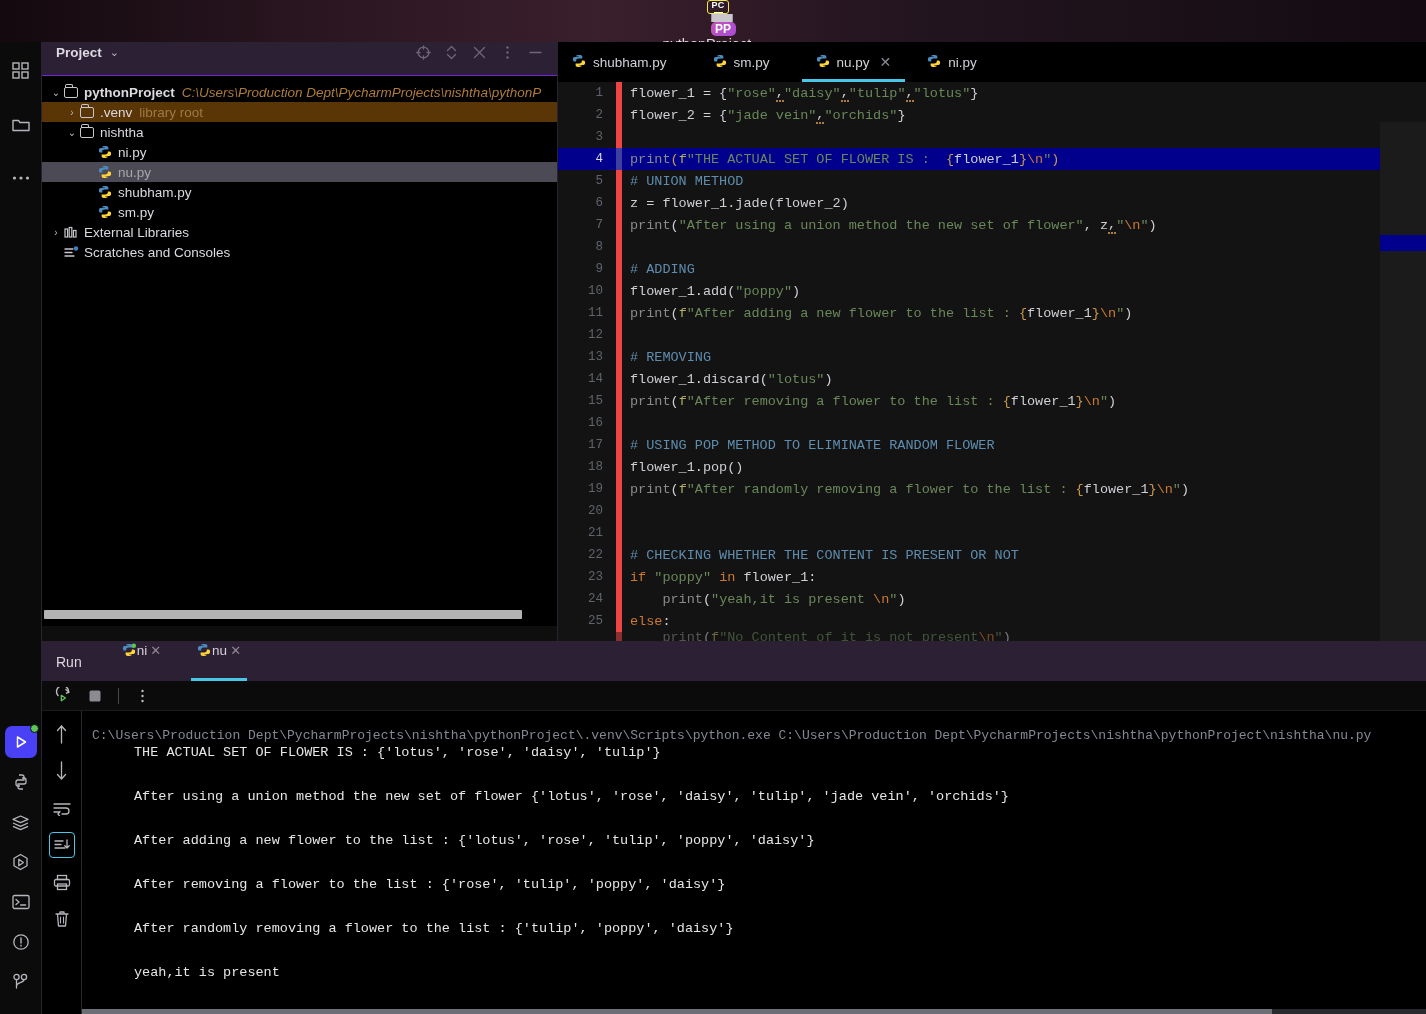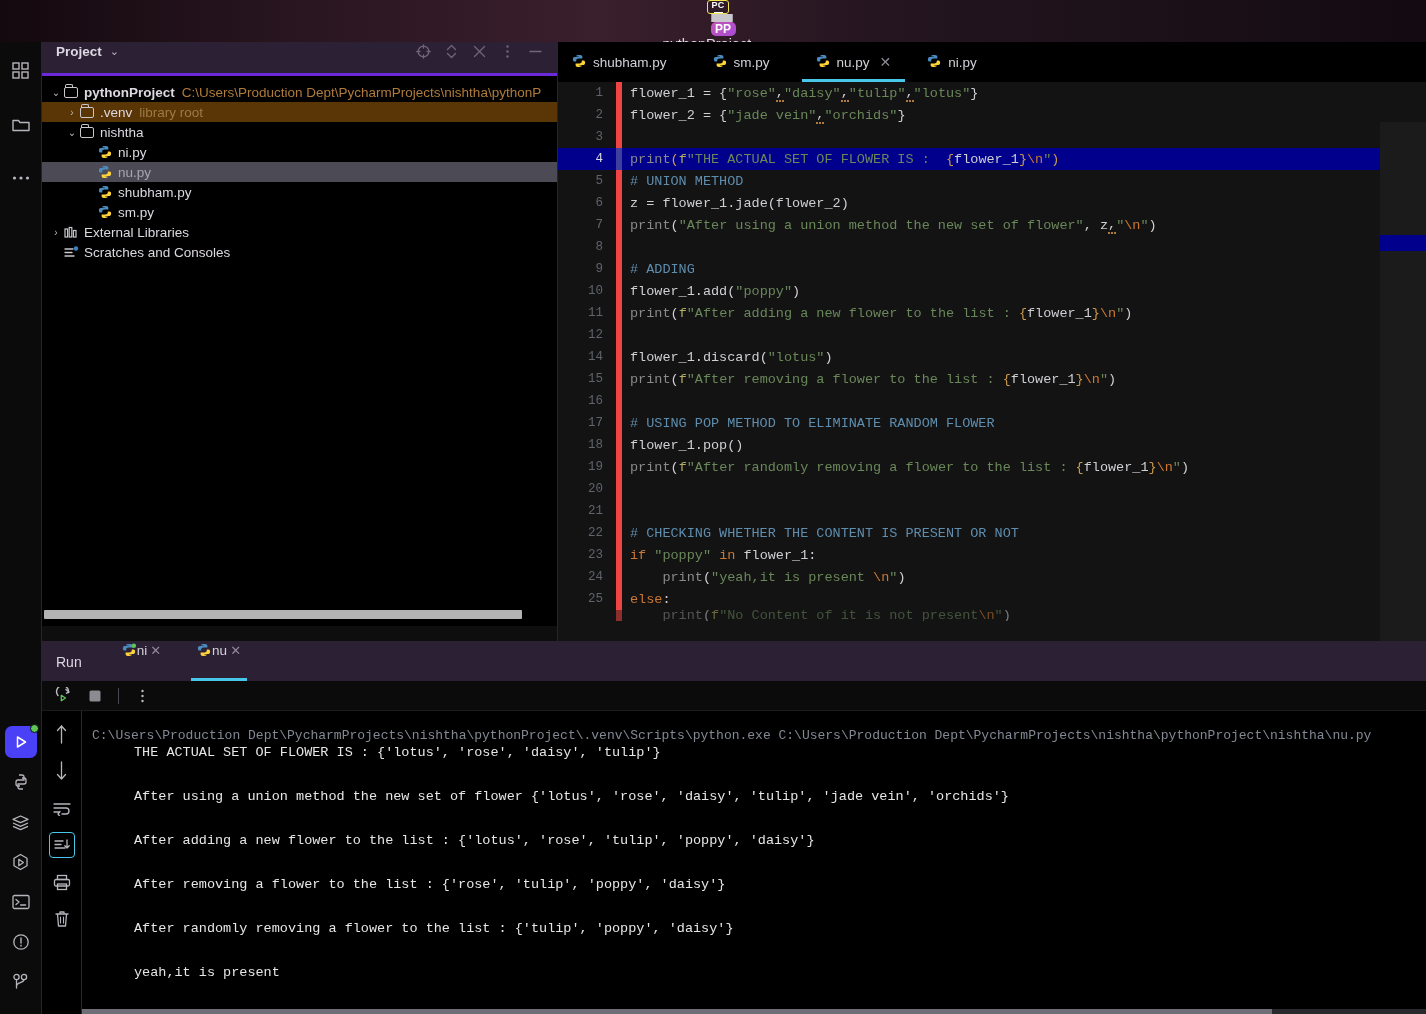--- a/index.html
+++ b/index.html
@@ -57,33 +57,33 @@
     background:#5ec659; border:1.5px solid #0b0b0c;
   }
 
   
   .project-panel {
     position: absolute; left: 42px; top: 42px; width: 516px; height: 601px;
     background: #0e0e0f; border-right: 1px solid #2a2133;
   }
   .pp-header {
     height: 34px; background: #2c2035; display:flex; align-items:center; padding: 0 8px 13px 14px;
-    border-bottom: 3px solid #6d28d9;
+    border-bottom: 1px solid #6d28d9;
   }
   .pp-title { color: #ddd9e2; font-size: 13.5px; font-weight: bold; }
   .pp-icons { margin-left:auto; display:flex; align-items:center; gap: 12px; padding-right: 6px; }
   .pp-ic { color: #6f6579; display:flex; align-items:center; justify-content:center; width:16px;height:16px;}
   .pp-tree { padding-top: 6px; background: #000; height: 550px; position: relative; font-size: 13.5px; }
   .tnode { display:flex; align-items:center; height: 20px; padding-left: 6px; white-space: nowrap; }
   .tnode.sel-venv { background: #5a3505; }
   .tnode.sel-file { background: #4c4a54; }
   .tarrow { width: 16px; text-align:center; color:#b9b6bd; font-size: 10px; flex: none; }
   .tlabel { color: #dcd9e0; }
   .tlabel.bold { font-weight: bold; }
-  .tpath { color: #b07b3a; margin-left: 7px; }
+  .tpath { color: #b07b3a; margin-left: 7px; font-style: italic; }
   .tdim { color: #9b7b46; margin-left: 7px; }
   .tlabel.dim { color: #a9a6ae; }
   .folder-ic {
     width: 14px; height: 11px; border: 1.4px solid #c9c6cc; border-radius: 2px;
     margin-right: 6px; position: relative; flex: none;
   }
   .folder-ic::before {
     content:''; position:absolute; left:0; top:-4px; width:6px;height:3px;
     border:1.4px solid #c9c6cc; border-bottom:none; border-radius:2px 2px 0 0;
   }
@@ -455,20 +455,24 @@
       </div>
       <div class="code-row">
         <span class="gutter">11</span>
         <span class="codetext"><span class="s-fn">print</span><span class="s-punc">(</span><span class="s-fn-b">f</span><span class="s-str">"After adding a new flower to the list : </span><span class="s-brace">{</span><span class="s-var">flower_1</span><span class="s-brace">}</span><span class="s-esc">\n</span><span class="s-str">"</span><span class="s-punc">)</span></span>
       </div>
       <div class="code-row">
         <span class="gutter">12</span>
         <span class="codetext"></span>
       </div>
       <div class="code-row">
+        <span class="gutter">13</span>
+        <span class="codetext"><span class="s-cmt"># REMOVING</span></span>
+      </div>
+      <div class="code-row">
         <span class="gutter">14</span>
         <span class="codetext"><span class="s-var">flower_1</span><span class="s-punc">.</span><span class="s-var">discard</span><span class="s-punc">(</span><span class="s-str">"lotus"</span><span class="s-punc">)</span></span>
       </div>
       <div class="code-row">
         <span class="gutter">15</span>
         <span class="codetext"><span class="s-fn">print</span><span class="s-punc">(</span><span class="s-fn-b">f</span><span class="s-str">"After removing a flower to the list : </span><span class="s-brace">{</span><span class="s-var">flower_1</span><span class="s-brace">}</span><span class="s-esc">\n</span><span class="s-str">"</span><span class="s-punc">)</span></span>
       </div>
       <div class="code-row">
         <span class="gutter">16</span>
         <span class="codetext"></span>

